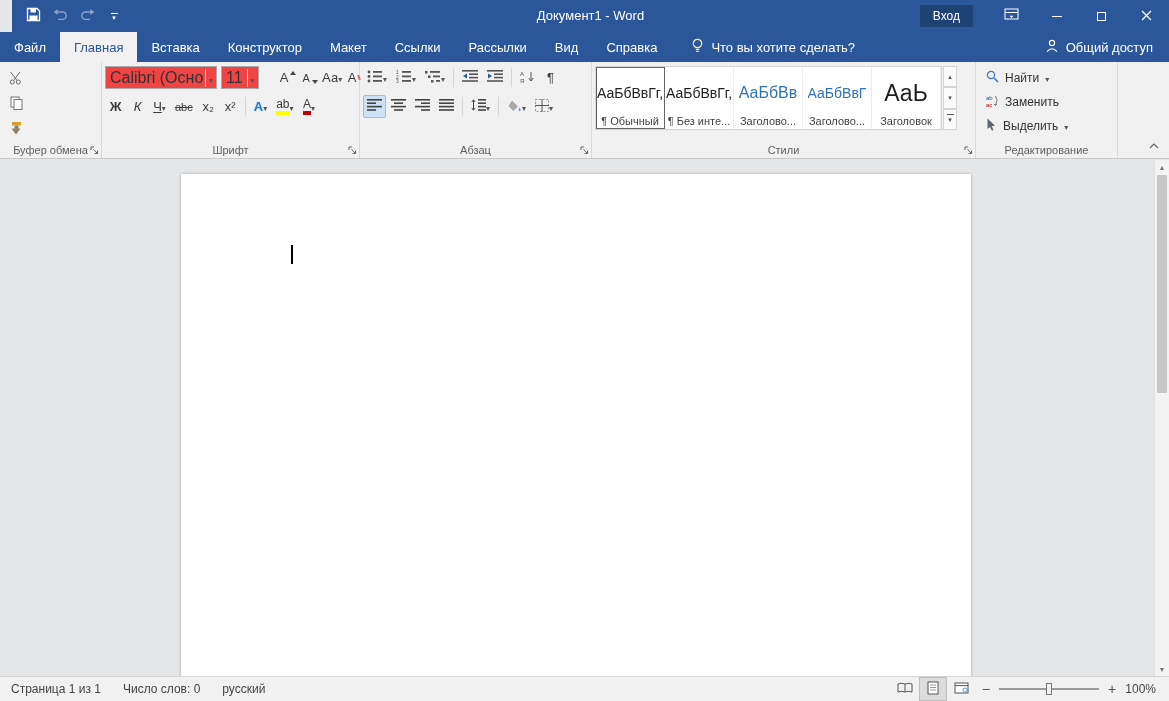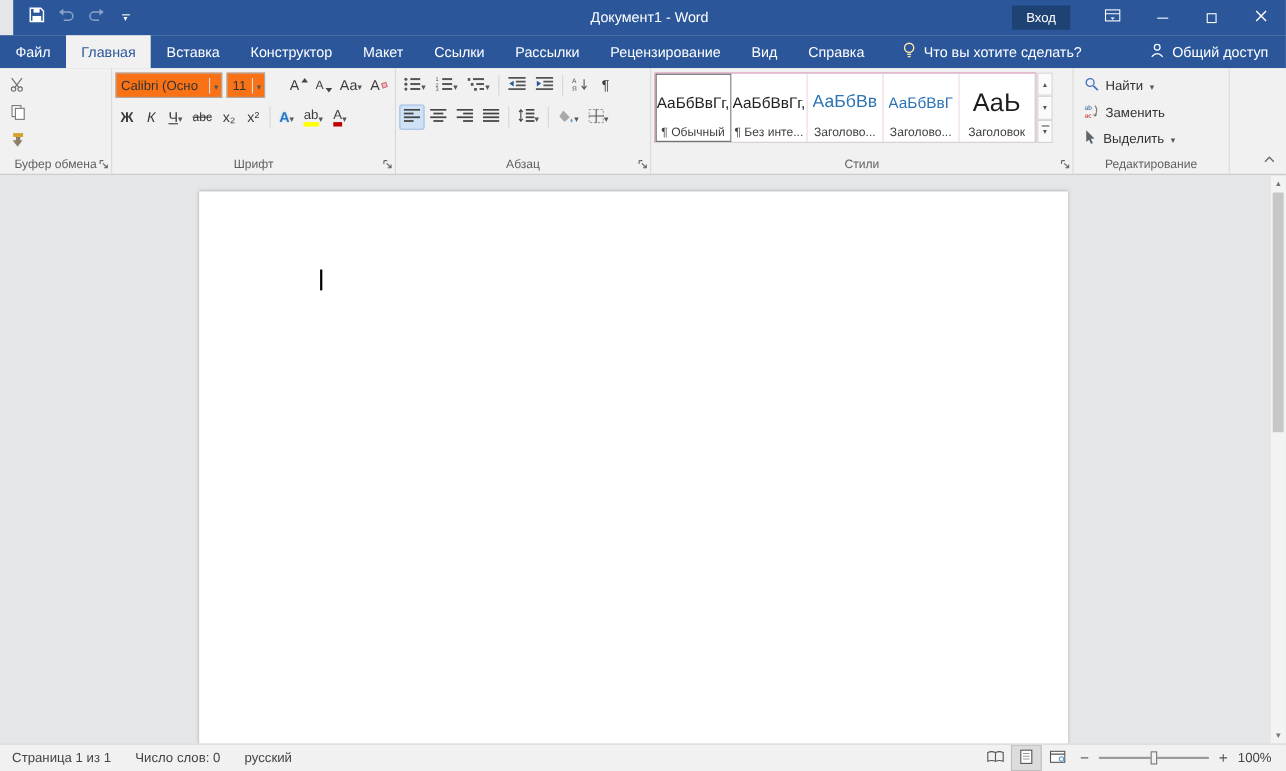--- a/index.html
+++ b/index.html
@@ -48,21 +48,21 @@
   .paste-btn .plabel { font-size:12px; color:#333; margin-top:4px; }
   .clipcol { display:flex; flex-direction:column; gap:2px; padding-top:2px; }
   .sbtn { width:26px; height:23px; display:flex; align-items:center; justify-content:center; }
 
   
   .gcol { display:flex; flex-direction:column; gap:6px; }
   .rrow { display:flex; align-items:center; gap:1px; }
   .rb { height:23px; min-width:21px; padding:0 3px; display:inline-flex; align-items:center; justify-content:center; font-size:13px; color:#3b3b3b; border:1px solid transparent; border-radius:2px; }
   .rb.on { background:#cfe1f5; border-color:#9dbce0; }
   .vsep { width:1px; height:19px; background:#d6d6d6; margin:0 3px; flex:none; }
-  .combo { background:#f97316; border:1px solid #ababab; height:23px; display:flex; align-items:center; font-size:12px; color:#333; }
+  .combo { background:#ef4444; border:1px solid #ababab; height:23px; display:flex; align-items:center; font-size:16px; color:#333; }
   .combo .val { padding:0 4px; white-space:nowrap; overflow:hidden; flex:1; }
   .combo .dd { padding:0 3px; border-left:1px solid #e0e0e0; }
   .fname { width:112px; }
   .fsize { width:40px; margin-left:3px; margin-right:18px; }
   .tri { width:0; height:0; border-left:3px solid transparent; border-right:3px solid transparent; margin-left:2px; align-self:flex-start; margin-top:4px; }
   .tri.up { border-bottom:4px solid #444; }
   .tri.dn { border-top:4px solid #444; align-self:flex-end; margin-bottom:4px; }
   .eraser { width:7px; height:5px; background:#f2b8c6; border:1px solid #c77; margin-left:2px; transform:rotate(-20deg); }
   .b { font-weight:bold; }
   .i { font-style:italic; }
@@ -180,21 +180,20 @@
   </div>
 
   <div class="tabsrow">
     <div class="tab">Файл</div>
     <div class="tab active">Главная</div>
     <div class="tab">Вставка</div>
     <div class="tab">Конструктор</div>
     <div class="tab">Макет</div>
     <div class="tab">Ссылки</div>
     <div class="tab">Рассылки</div>
-    <div class="tab">Рецензирование</div>
     <div class="tab">Вид</div>
     <div class="tab">Справка</div>
     <div class="tellme">
       <span><svg width="13" height="15">
             <circle cx="6.5" cy="5.5" r="4.2" fill="none" stroke="#ffe9a8" stroke-width="1.2"></circle>
             <path d="M4.7 11.4 h3.6 M5.2 13.4 h2.6" stroke="#ffe9a8" stroke-width="1.2"></path>
           </svg></span>
       <span>Что вы хотите сделать?</span>
     </div>
     <div class="share">

